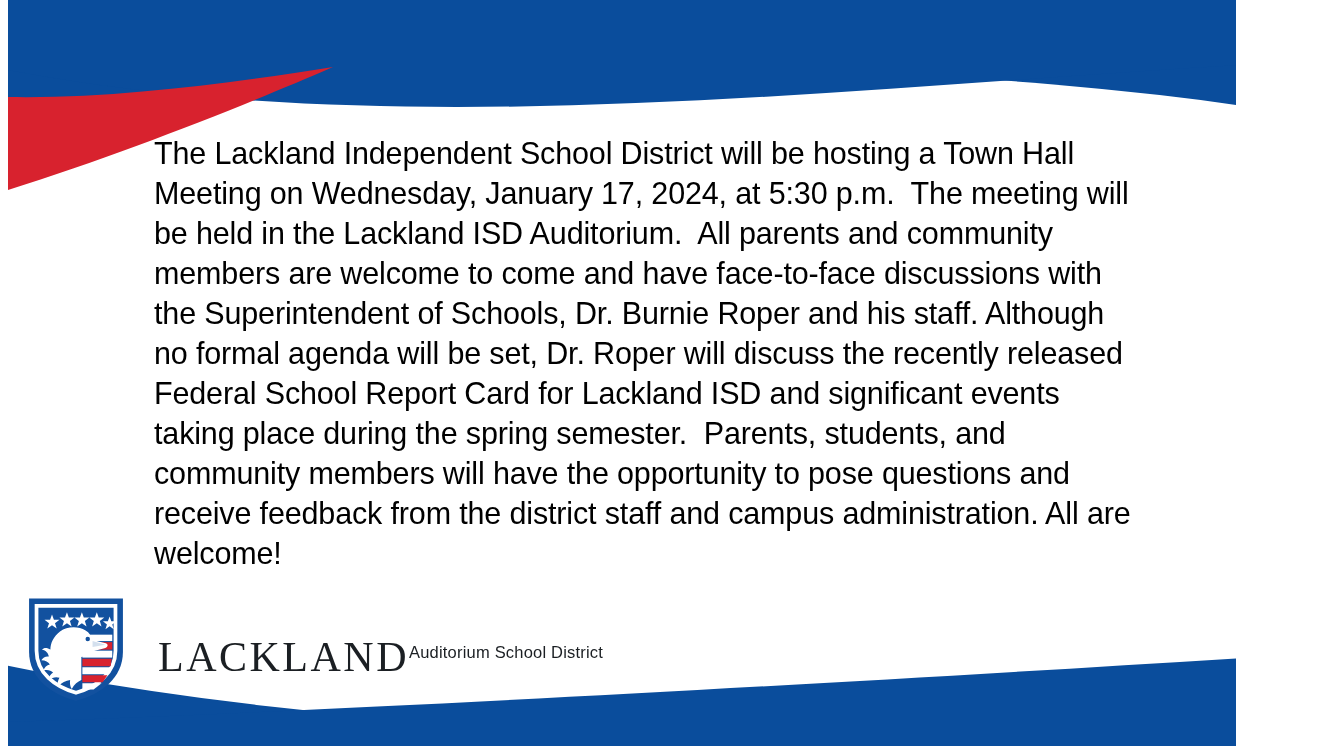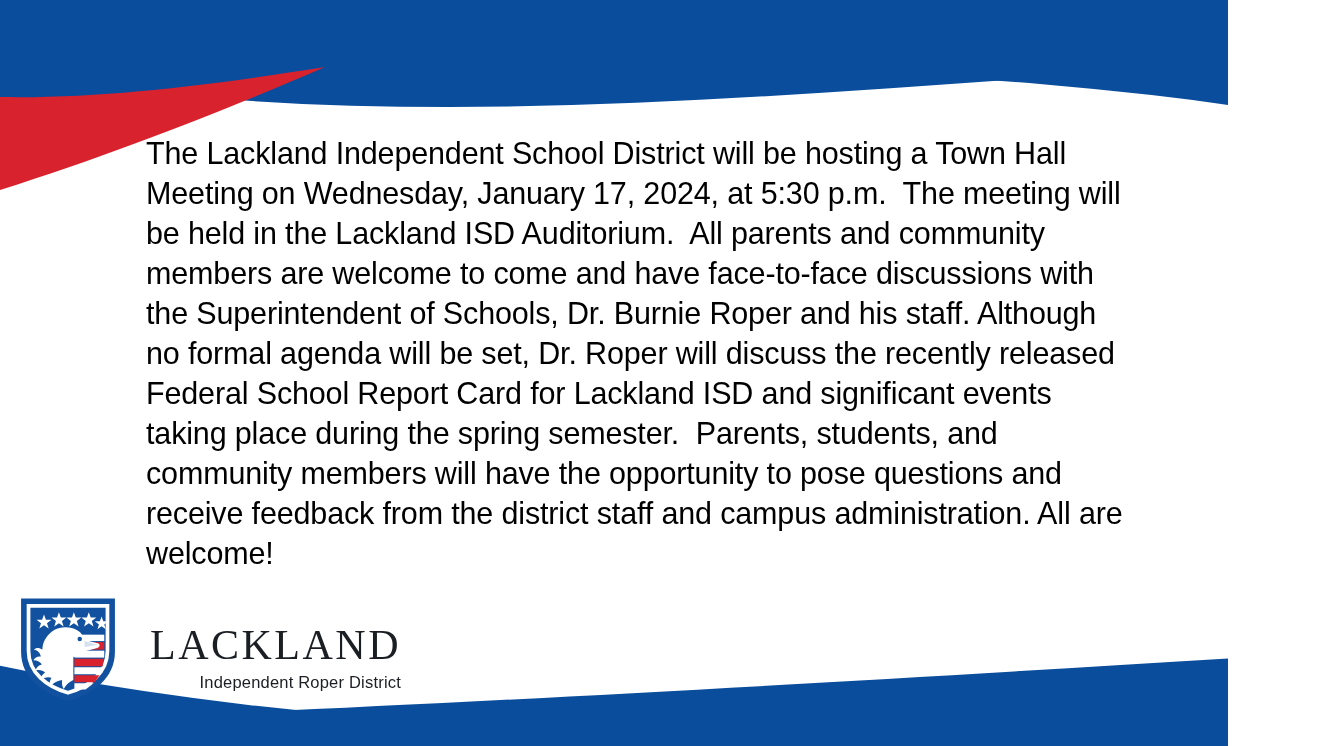--- a/index.html
+++ b/index.html
@@ -7,20 +7,21 @@
     padding: 0;
     background: #ffffff;
   }
   #slide {
     position: relative;
     width: 1228px;
     height: 746px;
     overflow: hidden;
     background: #ffffff;
     font-family: "Liberation Sans", sans-serif;
+    margin-left: 8px;
   }
   #bg-svg {
     position: absolute;
     left: 0;
     top: 0;
     width: 1332px;
     height: 746px;
     display: block;
   }
 
@@ -49,22 +50,22 @@
     z-index: 6;
   }
   #logo-mark {
     width: 108px;
     height: 112px;
     display: block;
   }
   #wordmark {
     margin-left: 28px;
     display: flex;
-    flex-direction: column;
-    align-items: flex-end;
+    flex-direction: row;
+    align-items: flex-start;
     padding-top: 18px;
   }
   #wordmark-main {
     font-family: "Liberation Serif", serif;
     font-size: 42px;
     letter-spacing: 2.5px;
     color: #1b1f23;
     line-height: 1;
     font-weight: 400;
   }
@@ -158,18 +159,18 @@
                L155 105 C160 103 161 98 156 96 L131 90
                C129 83 125 76 118 72 Z" fill="#ffffff"></path>
 
       <circle cx="122" cy="88" r="4.2" fill="#12519f"></circle>
 
       <path d="M131 92 L155 99 L131 103 Z" fill="#12519f" opacity="0.18"></path>
     </svg>
 
     <div id="wordmark">
       <div id="wordmark-main">LACKLAND</div>
-      <div id="wordmark-sub">Independent Roper District</div>
+      <div id="wordmark-sub">Auditorium School District</div>
     </div>
   </div>
 
 
 </div>
 
 </body></html>

